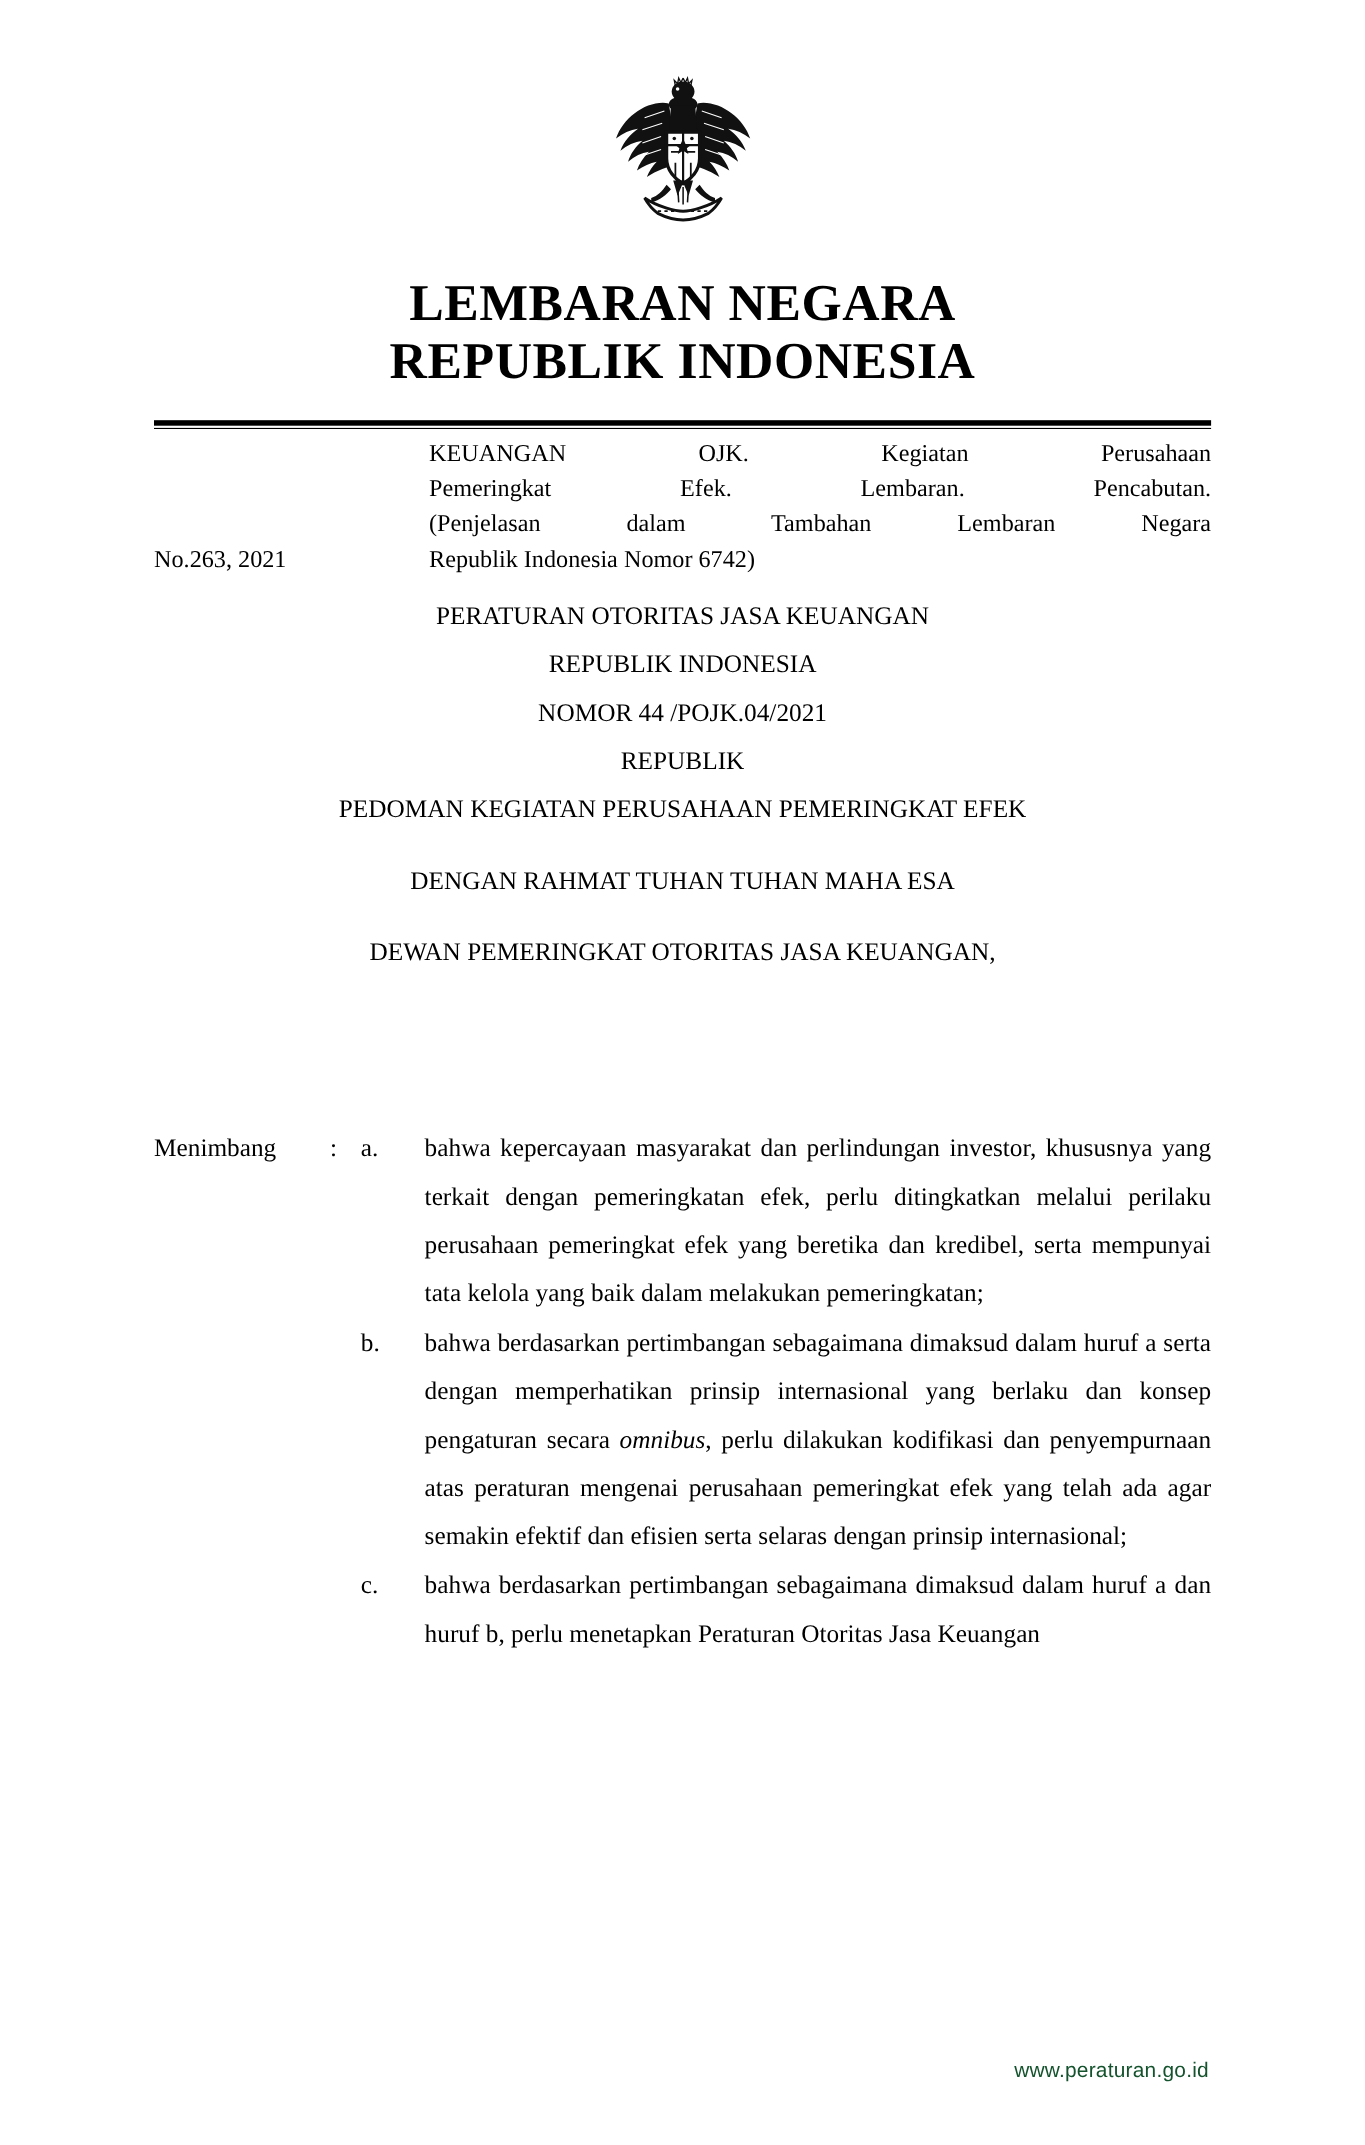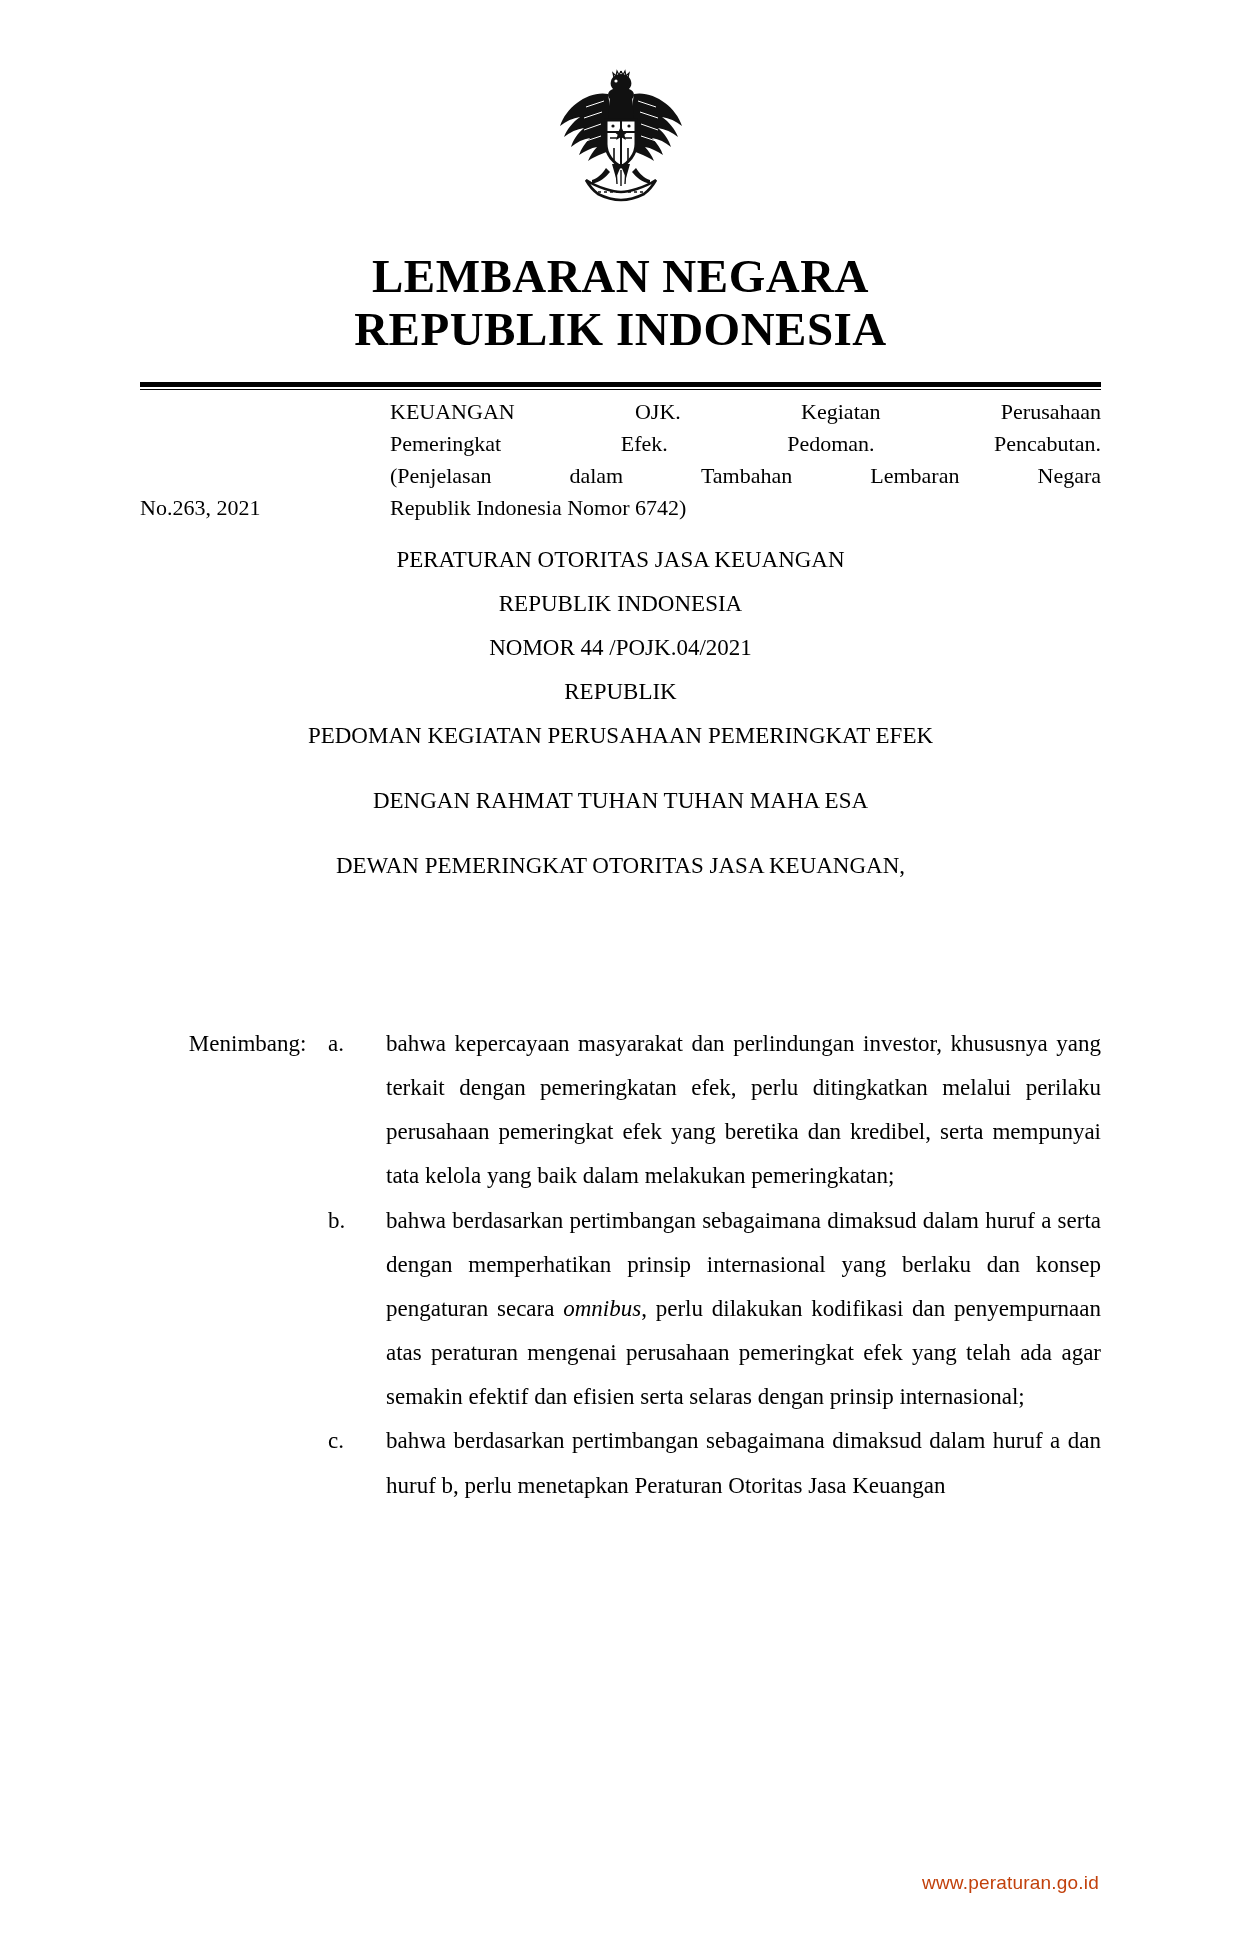--- a/index.html
+++ b/index.html
@@ -125,21 +125,20 @@
   }
   .clause-row {
     display: flex;
     align-items: flex-start;
     font-size: 23px;
     line-height: 1.92;
   }
   .label-col {
     flex: 0 0 160px;
     width: 160px;
-    text-align: right;
   }
   .colon-col {
     flex: 0 0 28px;
     width: 28px;
     text-align: left;
   }
   .letter-col {
     flex: 0 0 58px;
     width: 58px;
     text-align: left;
@@ -154,21 +153,21 @@
 
   
   .footer {
     position: absolute;
     left: 0;
     right: 142px;
     top: 1872px;
     text-align: right;
     font-family: "Liberation Sans", "DejaVu Sans", sans-serif;
     font-size: 19px;
-    color: #c2410c;
+    color: #14532d;
     letter-spacing: 0.2px;
   }
 </style>
 </head>
 <body>
 
 <div class="page">
 
   <div class="emblem-wrap">
     <svg class="emblem" viewBox="0 0 150 135" aria-label="Garuda Pancasila">
@@ -221,21 +220,21 @@
     <span class="l2">REPUBLIK INDONESIA</span>
   </div>
 
   <div class="rule"></div>
   <div class="rule-thin"></div>
 
   <div class="cat-row">
     <div class="cat-no">No.263, 2021</div>
     <div class="cat-desc">
       <span class="l">KEUANGAN OJK. Kegiatan Perusahaan</span>
-      <span class="l">Pemeringkat Efek. Pedoman. Pencabutan.</span>
+      <span class="l">Pemeringkat Efek. Lembaran. Pencabutan.</span>
       <span class="l">(Penjelasan dalam Tambahan Lembaran Negara</span>
       <span class="l last">Republik Indonesia Nomor 6742)</span>
     </div>
   </div>
 
   <div class="heading">
     <span class="hline">PERATURAN OTORITAS JASA KEUANGAN</span>
     <span class="hline">REPUBLIK INDONESIA</span>
     <span class="hline">NOMOR 44 /POJK.04/2021</span>
     <span class="hline">REPUBLIK</span>

